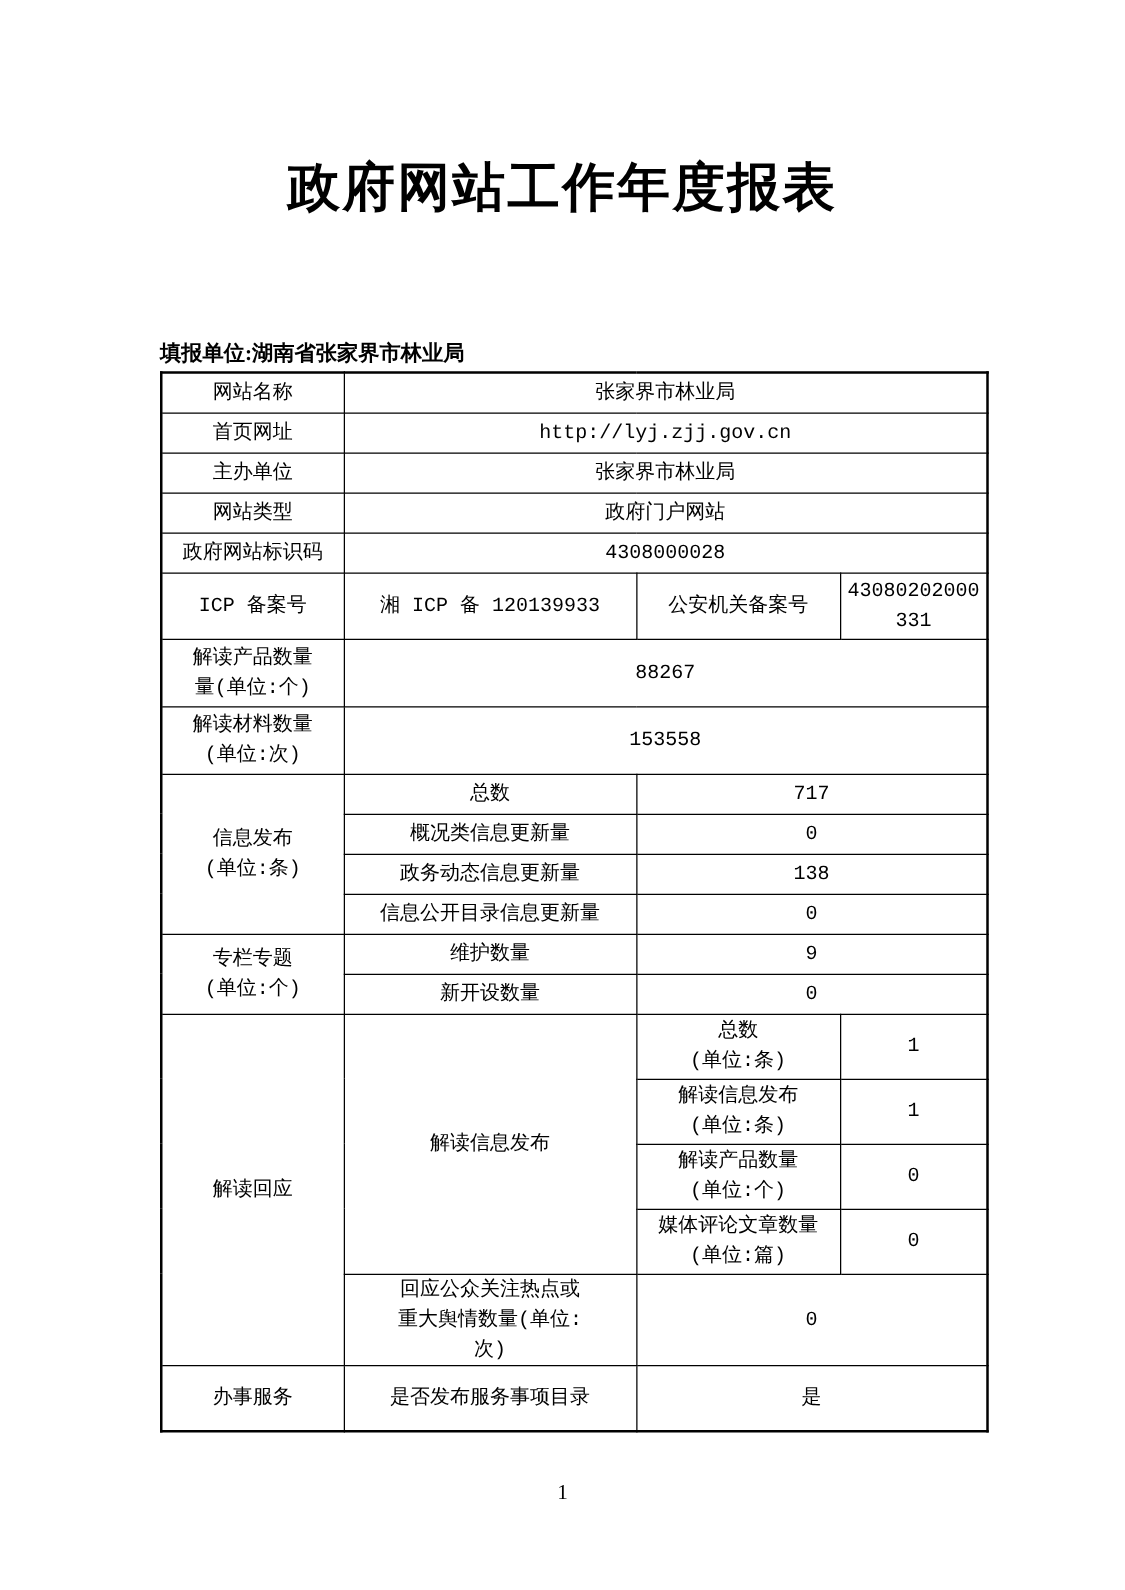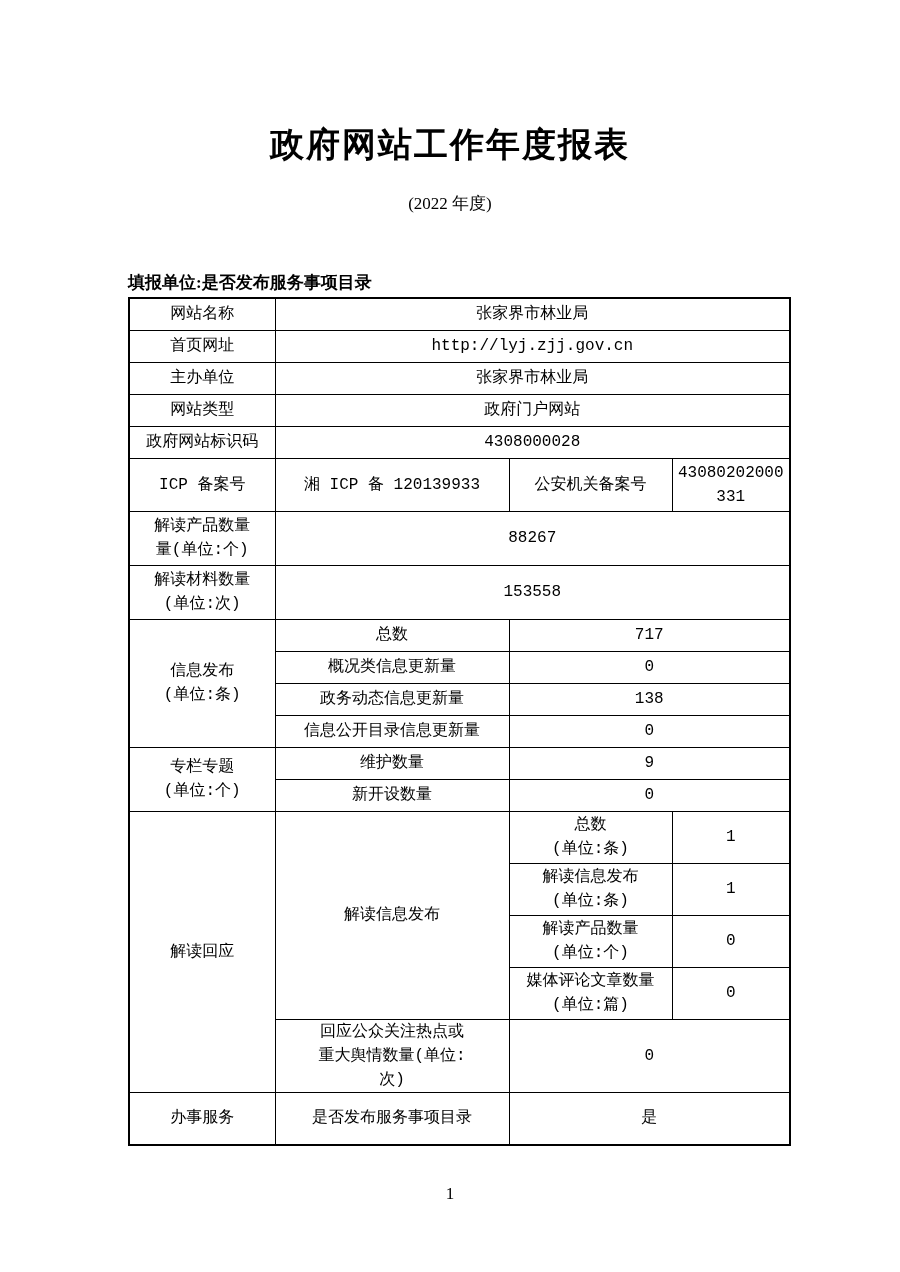--- a/index.html
+++ b/index.html
@@ -15,21 +15,21 @@
     color: #000000;
     font-family: "Liberation Serif", "DejaVu Serif", serif;
     overflow: hidden;
   }
   .doc-title {
     position: absolute;
     top: 122px;
     left: 0;
     right: 0;
     text-align: center;
-    font-size: 34px;
+    font-size: 42px;
     font-weight: bold;
     letter-spacing: 2px;
     margin: 0;
   }
   .doc-subtitle {
     position: absolute;
     top: 192px;
     left: 0;
     right: 0;
     text-align: center;
@@ -84,22 +84,21 @@
     text-align: center;
     font-size: 17px;
   }
 </style>
 </head>
 <body>
 
 <div class="page">
 
   <h1 class="doc-title">政府网站工作年度报表</h1>
-  <div class="doc-subtitle">(2022 年度)</div>
-  <div class="reporting-unit">填报单位:是否发布服务事项目录</div>
+  <div class="reporting-unit">填报单位:湖南省张家界市林业局</div>
 
   <table class="report">
     <colgroup>
       <col style="width:146px">
       <col style="width:234px">
       <col style="width:163px">
       <col style="width:118px">
     </colgroup>
     <tbody>
       <tr class="r32">

